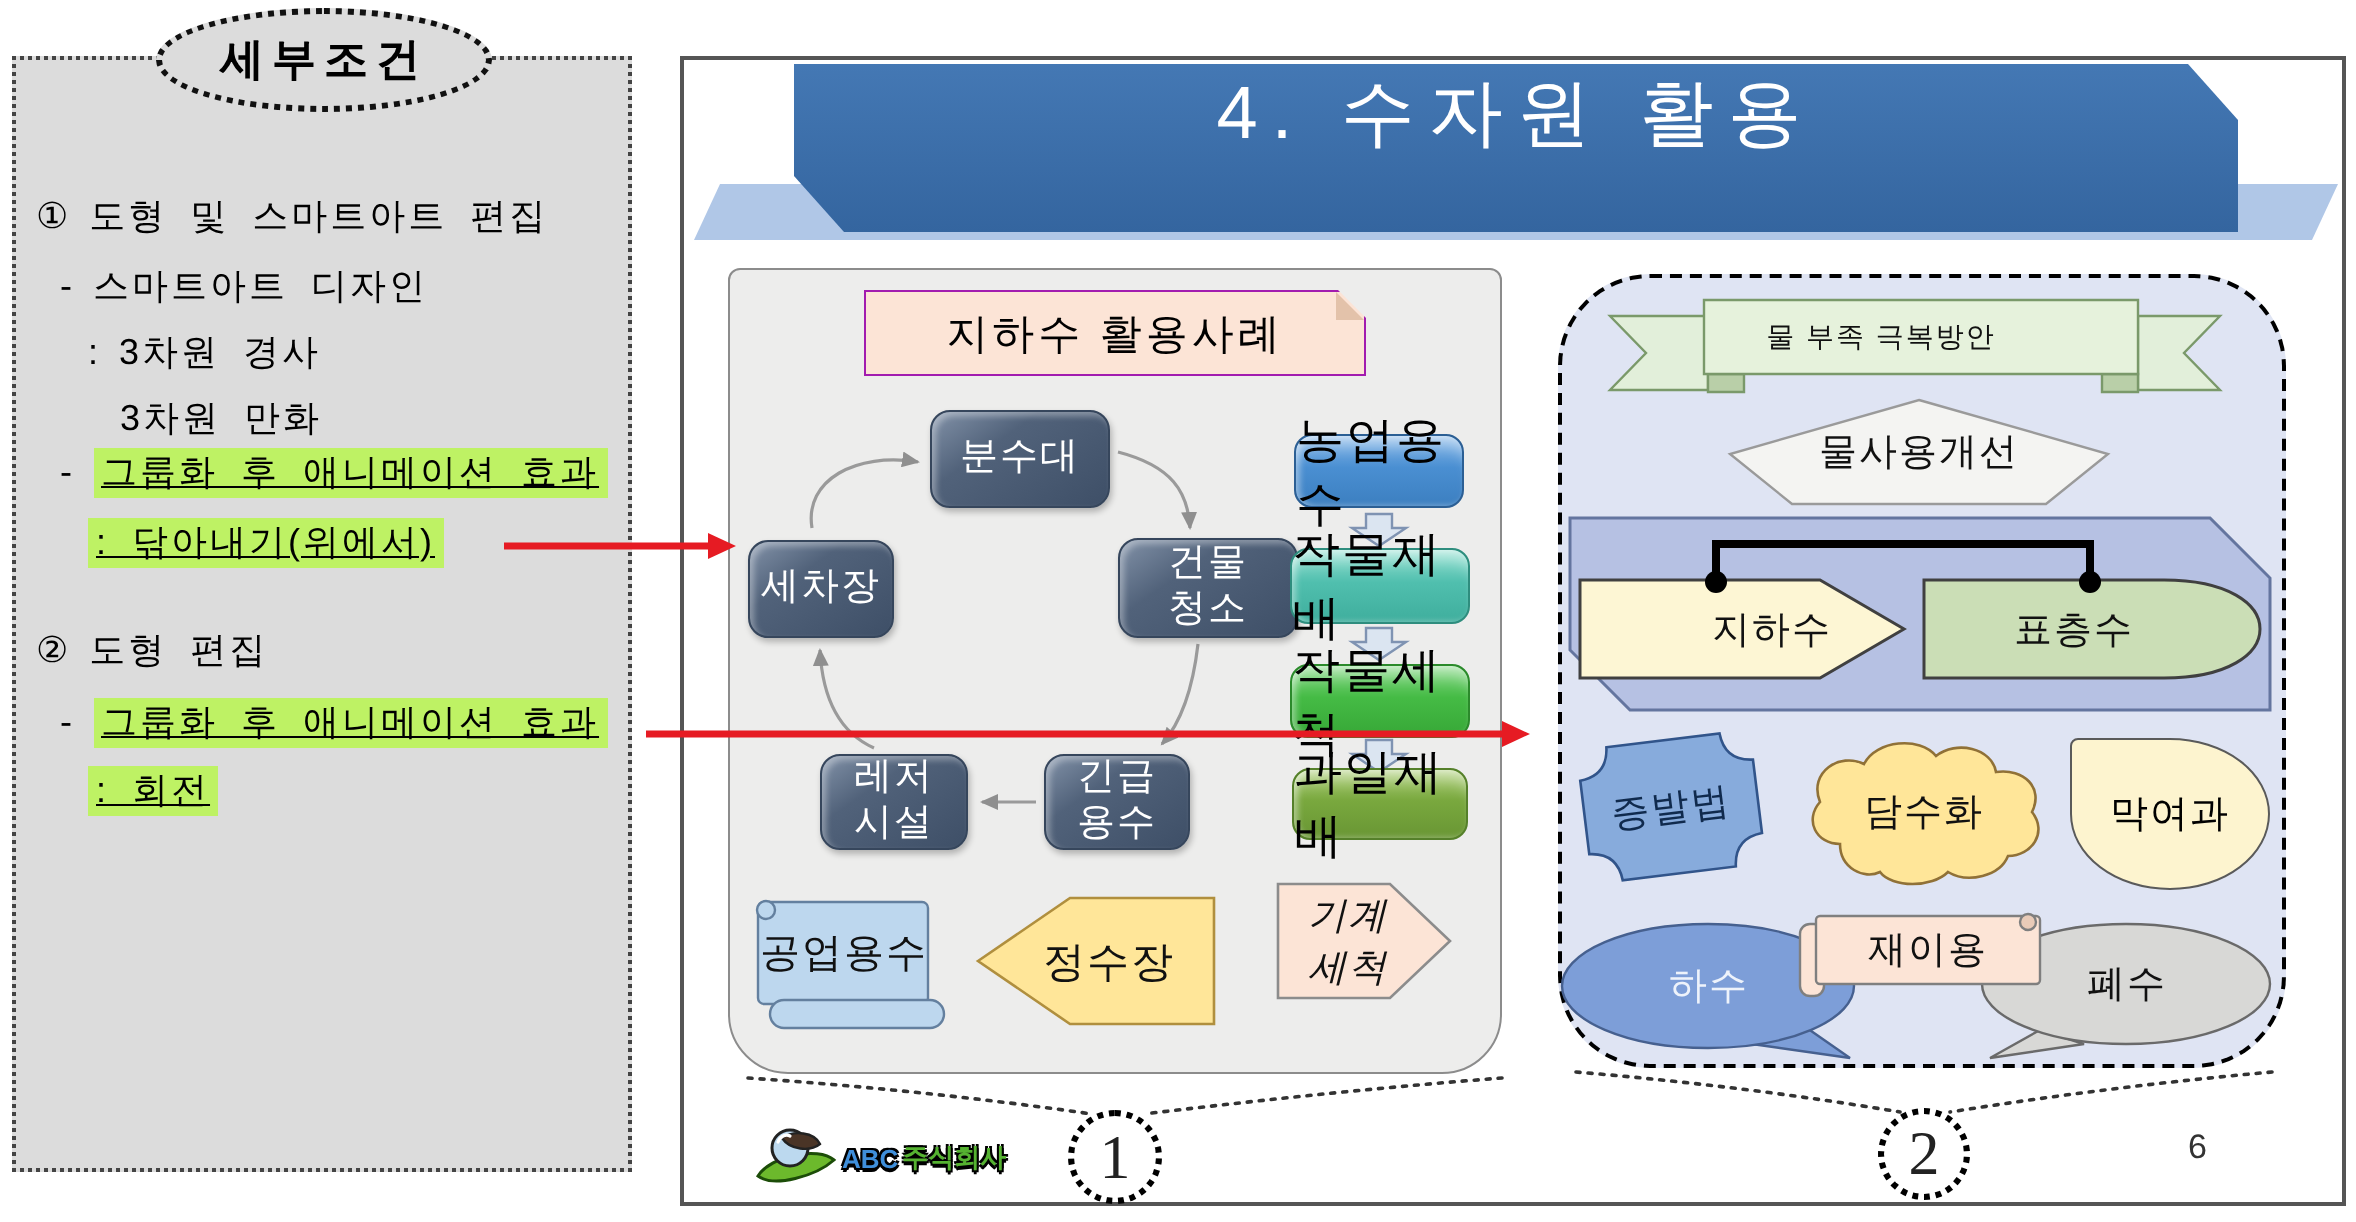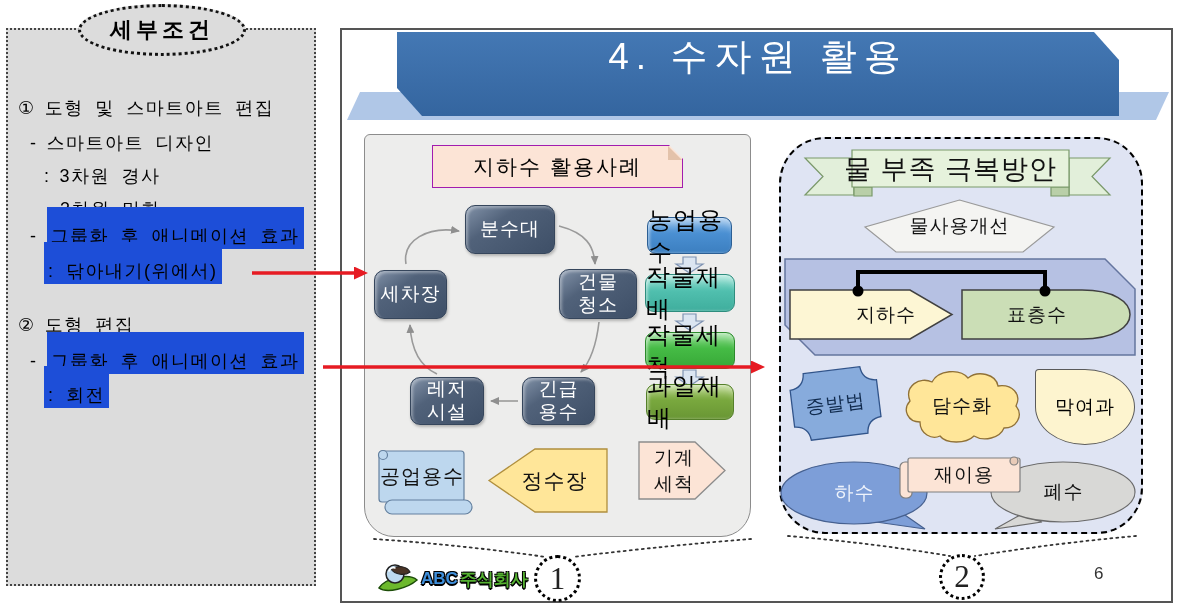--- a/index.html
+++ b/index.html
@@ -10,21 +10,21 @@
   
   .cond-panel { position:absolute; left:6px; top:28px; width:310px; height:558px;
                 background:#dcdcdc; border:2px dotted #444; }
   .cond-oval { position:absolute; left:78px; top:4px; width:168px; height:52px;
                background:#dcdcdc; border:3px dotted #111; border-radius:50%;
                display:flex; align-items:center; justify-content:center; z-index:6;
                font-size:22px; font-weight:bold; letter-spacing:4px; color:#000; }
   .cl { position:absolute; white-space:nowrap; font-size:18px; color:#000;
         letter-spacing:1.5px; word-spacing:5px; }
   .cl .pre { margin-right:9px; }
-  .hl { background:#1d4ed8; padding:19px 4px 3px 4px; }
+  .hl { background:#bef264; padding:2px 4px 3px 4px;text-decoration:underline; }
 
   
   .slide { position:absolute; left:340px; top:28px; width:833px; height:575px;
            background:#fff; border:2px solid #555; }
   .ribbon-light { position:absolute; left:5px; top:62px; width:822px; height:28px;
                   background:#b0c7e7; z-index:1;
                   clip-path:polygon(13px 0, 100% 0, calc(100% - 13px) 100%, 0 100%); }
   .title-banner { position:absolute; left:55px; top:2px; width:722px; height:84px;
                   background:linear-gradient(180deg,#4478b4,#34659f); z-index:2;
                   clip-path:polygon(0 0, calc(100% - 25px) 0, 100% 28px, 100% 100%, 25px 100%, 0 calc(100% - 28px));
@@ -64,21 +64,21 @@
 
   .lbl { position:absolute; z-index:4; display:flex; align-items:center; justify-content:center;
          text-align:center; font-size:19px; color:#111; letter-spacing:1px; white-space:pre-line; }
 
   .badge-circle { position:absolute; z-index:5; border:3px dotted #000; border-radius:50%;
                   display:flex; align-items:center; justify-content:center;
                   font-family:"Liberation Serif","DejaVu Serif",serif; font-size:31px; color:#222; }
 
   .logo { position:absolute; left:35px; top:530px; height:38px; z-index:4;
           display:flex; align-items:center; gap:2px; }
-  .logo-text { font-size:17px; font-weight:800; letter-spacing:0;
+  .logo-text { font-size:13px; font-weight:800; letter-spacing:0;
                text-shadow:-1px -1px 0 #000,1px -1px 0 #000,-1px 1px 0 #000,1px 1px 0 #000, 0 2px 0 #000; }
   .logo-abc  { color:#3f8fdb; }
   .logo-corp { color:#55b231; }
   .pageno { position:absolute; left:752px; top:534px; z-index:4; font-size:17px; color:#333; }
 
   .red-arrows { position:absolute; left:0; top:0; width:1178px; height:611px; z-index:20; pointer-events:none; }
 </style>
 </head>
 <body>
 
@@ -186,42 +186,42 @@
         <path d="M794,506 Q715,513 633,526"></path>
       </g>
     </svg>
 
     <div class="hdr-fold">
       <span>지하수 활용사례</span>
         <i></i>
     </div>
 
     <div class="cnode" style="left:123px; top:175px; width:90px; height:49px;">분수대</div>
-    <div class="cnode" style="left:217px; top:239px; width:78px; height:50px;">건물
+    <div class="cnode" style="left:217px; top:239px; width:90px; height:50px;">건물
 청소</div>
     <div class="cnode" style="left:180px; top:347px; width:73px; height:48px;">긴급
 용수</div>
     <div class="cnode" style="left:68px;  top:347px; width:74px; height:48px;">레저
 시설</div>
     <div class="cnode" style="left:32px;  top:240px; width:73px; height:49px;">세차장</div>
 
     <div class="gbox b-blue" style="left:305px; top:187px; width:85px; height:37px;">농업용수</div>
     <div class="gbox b-teal" style="left:303px; top:244px; width:90px; height:38px;">작물재배</div>
     <div class="gbox b-green" style="left:303px; top:302px; width:90px; height:37px;">작물세척</div>
     <div class="gbox b-olive" style="left:304px; top:354px; width:88px; height:36px;">과일재배</div>
 
     <div class="teardrop">
       <span>막여과</span>
     </div>
 
-    <div class="lbl" style="left:297px; top:412px; width:70px;  height:57px;">기계
+    <div class="lbl" style="left:297px; top:412px; width:70px;  height:57px;font-style:italic;">기계
 세척</div>
     <div class="lbl" style="left:36px;  top:421px; width:88px;  height:50px; font-size:20px;">공업용수</div>
     <div class="lbl" style="left:160px; top:419px; width:105px; height:63px; font-size:21px;">정수장</div>
-    <div class="lbl" style="left:500px; top:120px; width:217px; height:37px; font-size:27px;">물 부족 극복방안</div>
+    <div class="lbl" style="left:490px; top:120px; width:217px; height:37px; font-size:14px;">물 부족 극복방안</div>
     <div class="lbl" style="left:523px; top:176px; width:189px; height:40px;">물사용개선</div>
     <div class="lbl" style="left:448px; top:260px; width:134px; height:49px;margin-left:29px;">지하수</div>
     <div class="lbl" style="left:620px; top:260px; width:150px; height:49px;">표층수</div>
     <div class="lbl" style="left:447px; top:340px; width:93px;  height:67px; transform:rotate(-7deg); color:#102a4d;">증발법</div>
     <div class="lbl" style="left:565px; top:348px; width:110px; height:55px;">담수화</div>
     <div class="lbl" style="left:445px; top:437px; width:135px; height:52px; color:#eef3fb;">하수</div>
     <div class="lbl" style="left:566px; top:428px; width:112px; height:34px;">재이용</div>
     <div class="lbl" style="left:650px; top:434px; width:143px; height:56px;">폐수</div>
 
     <div class="logo">

